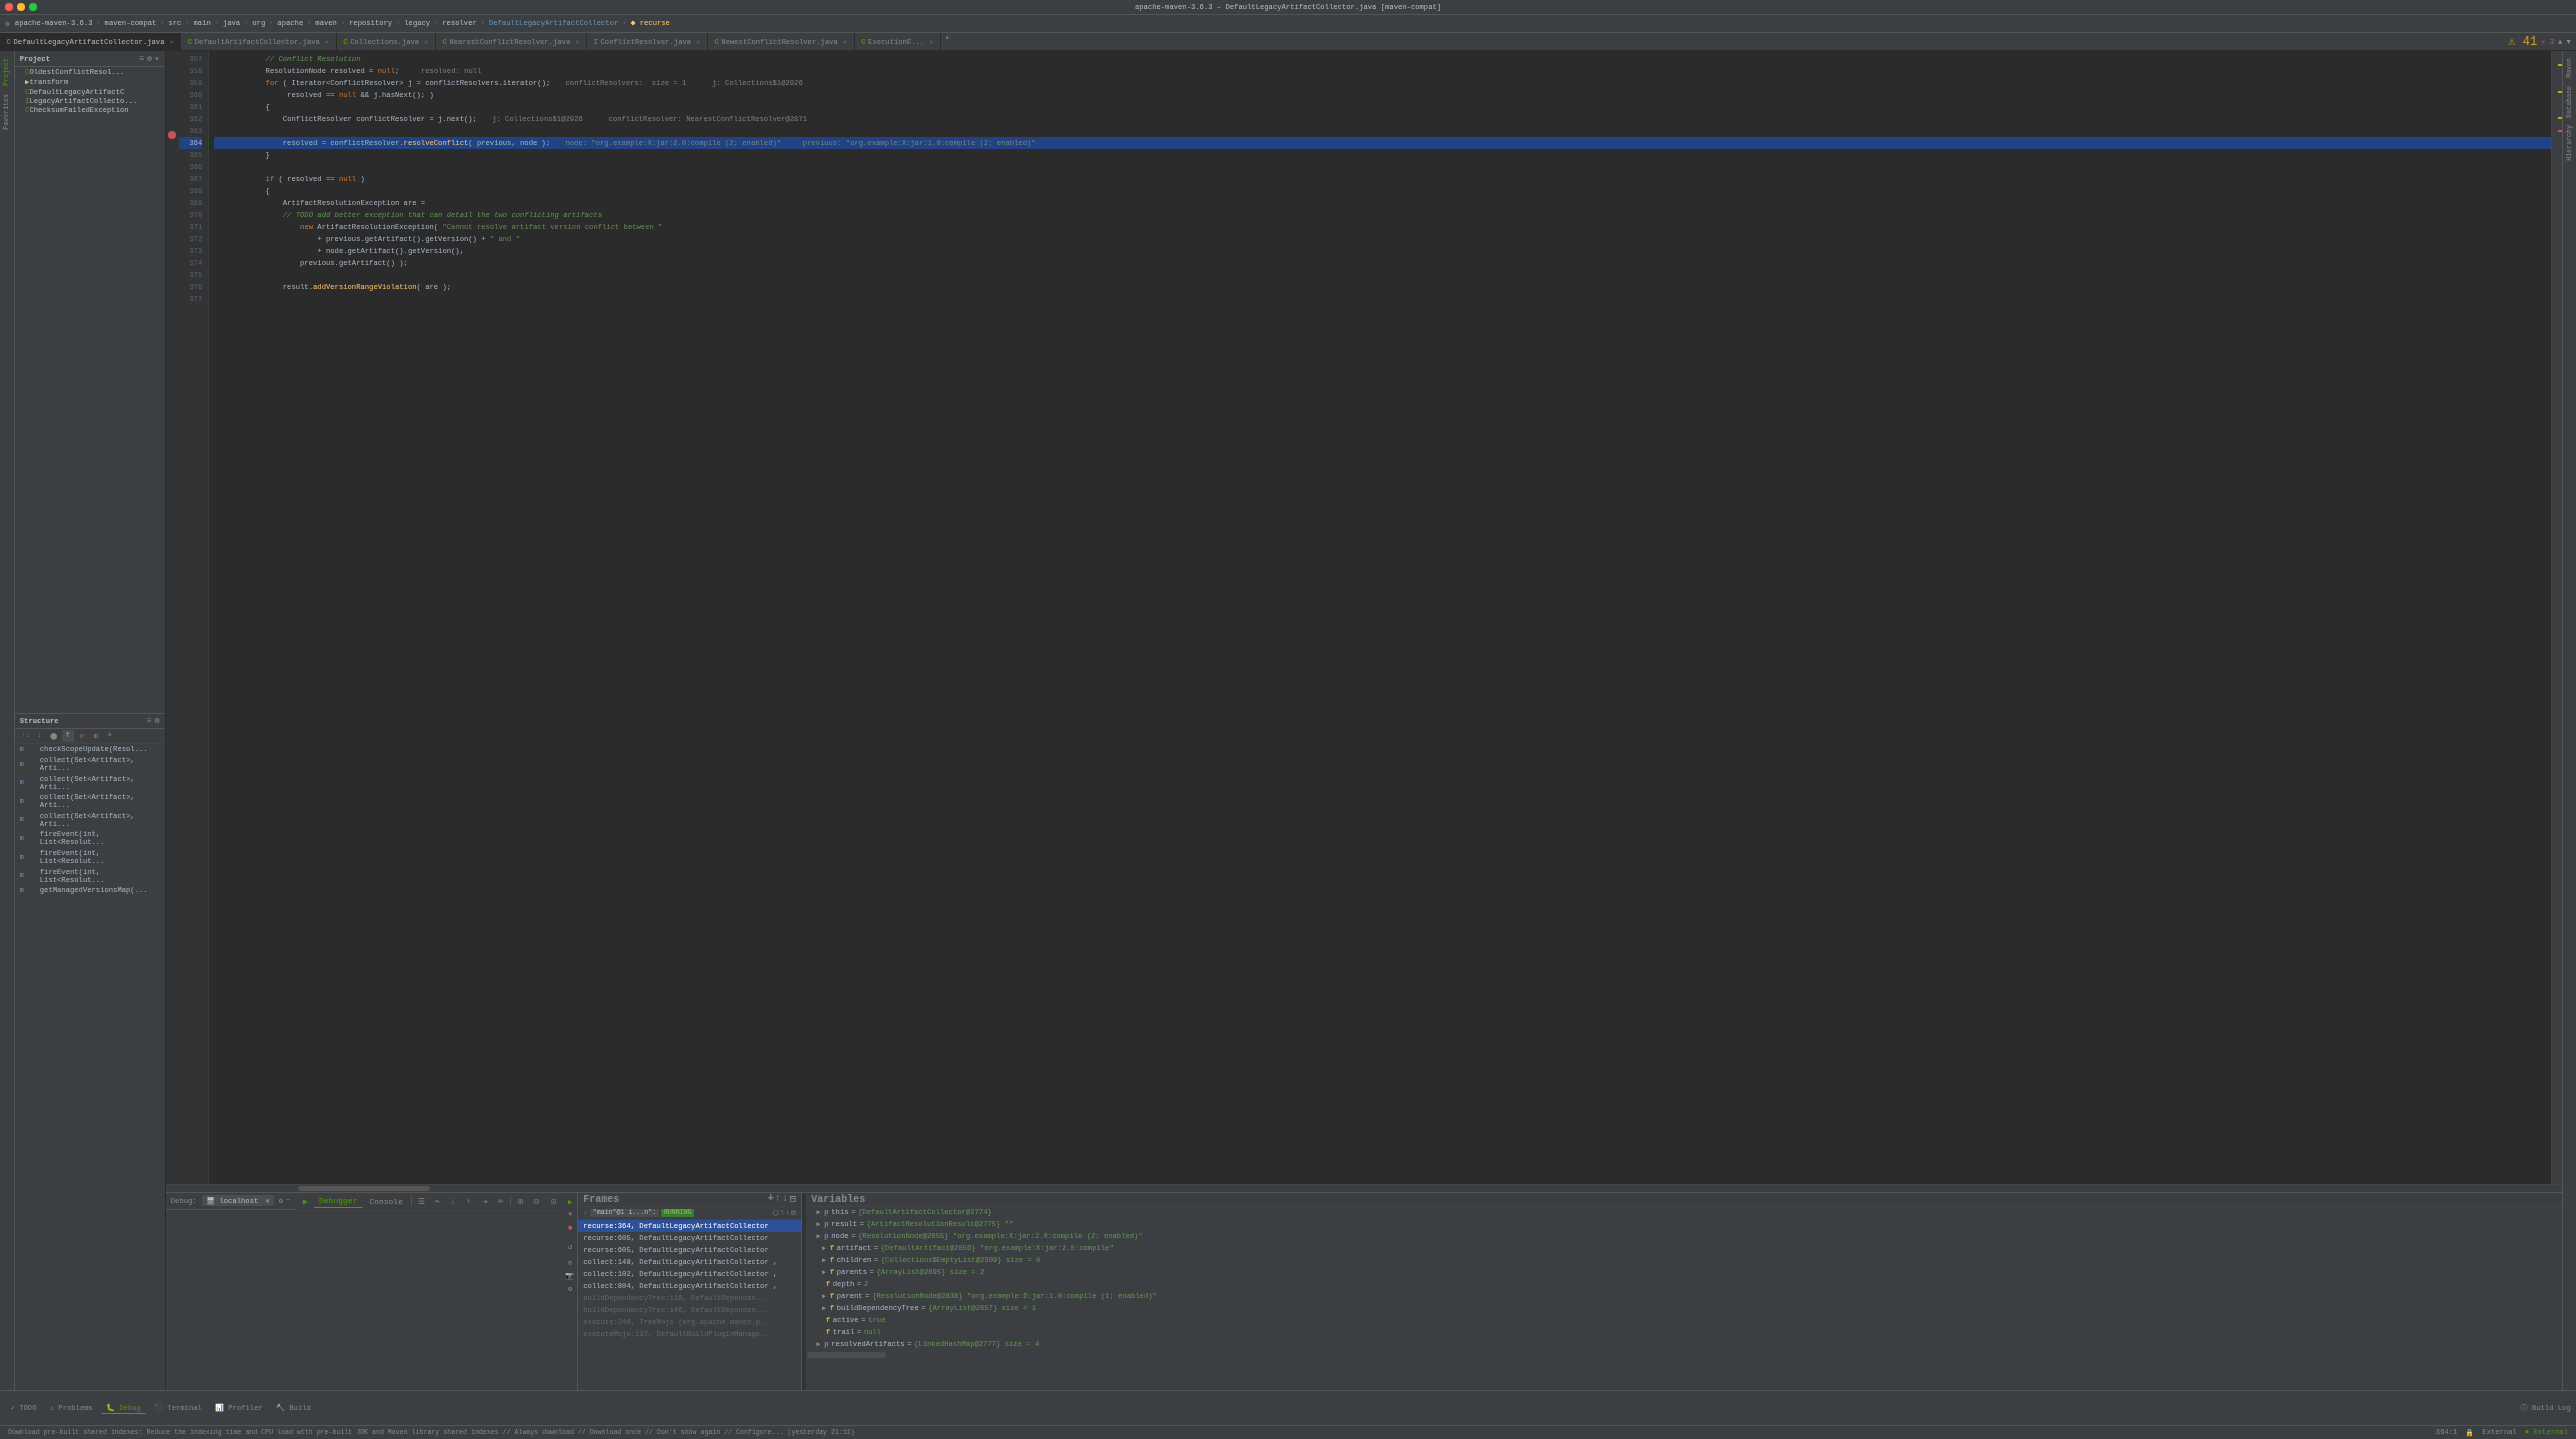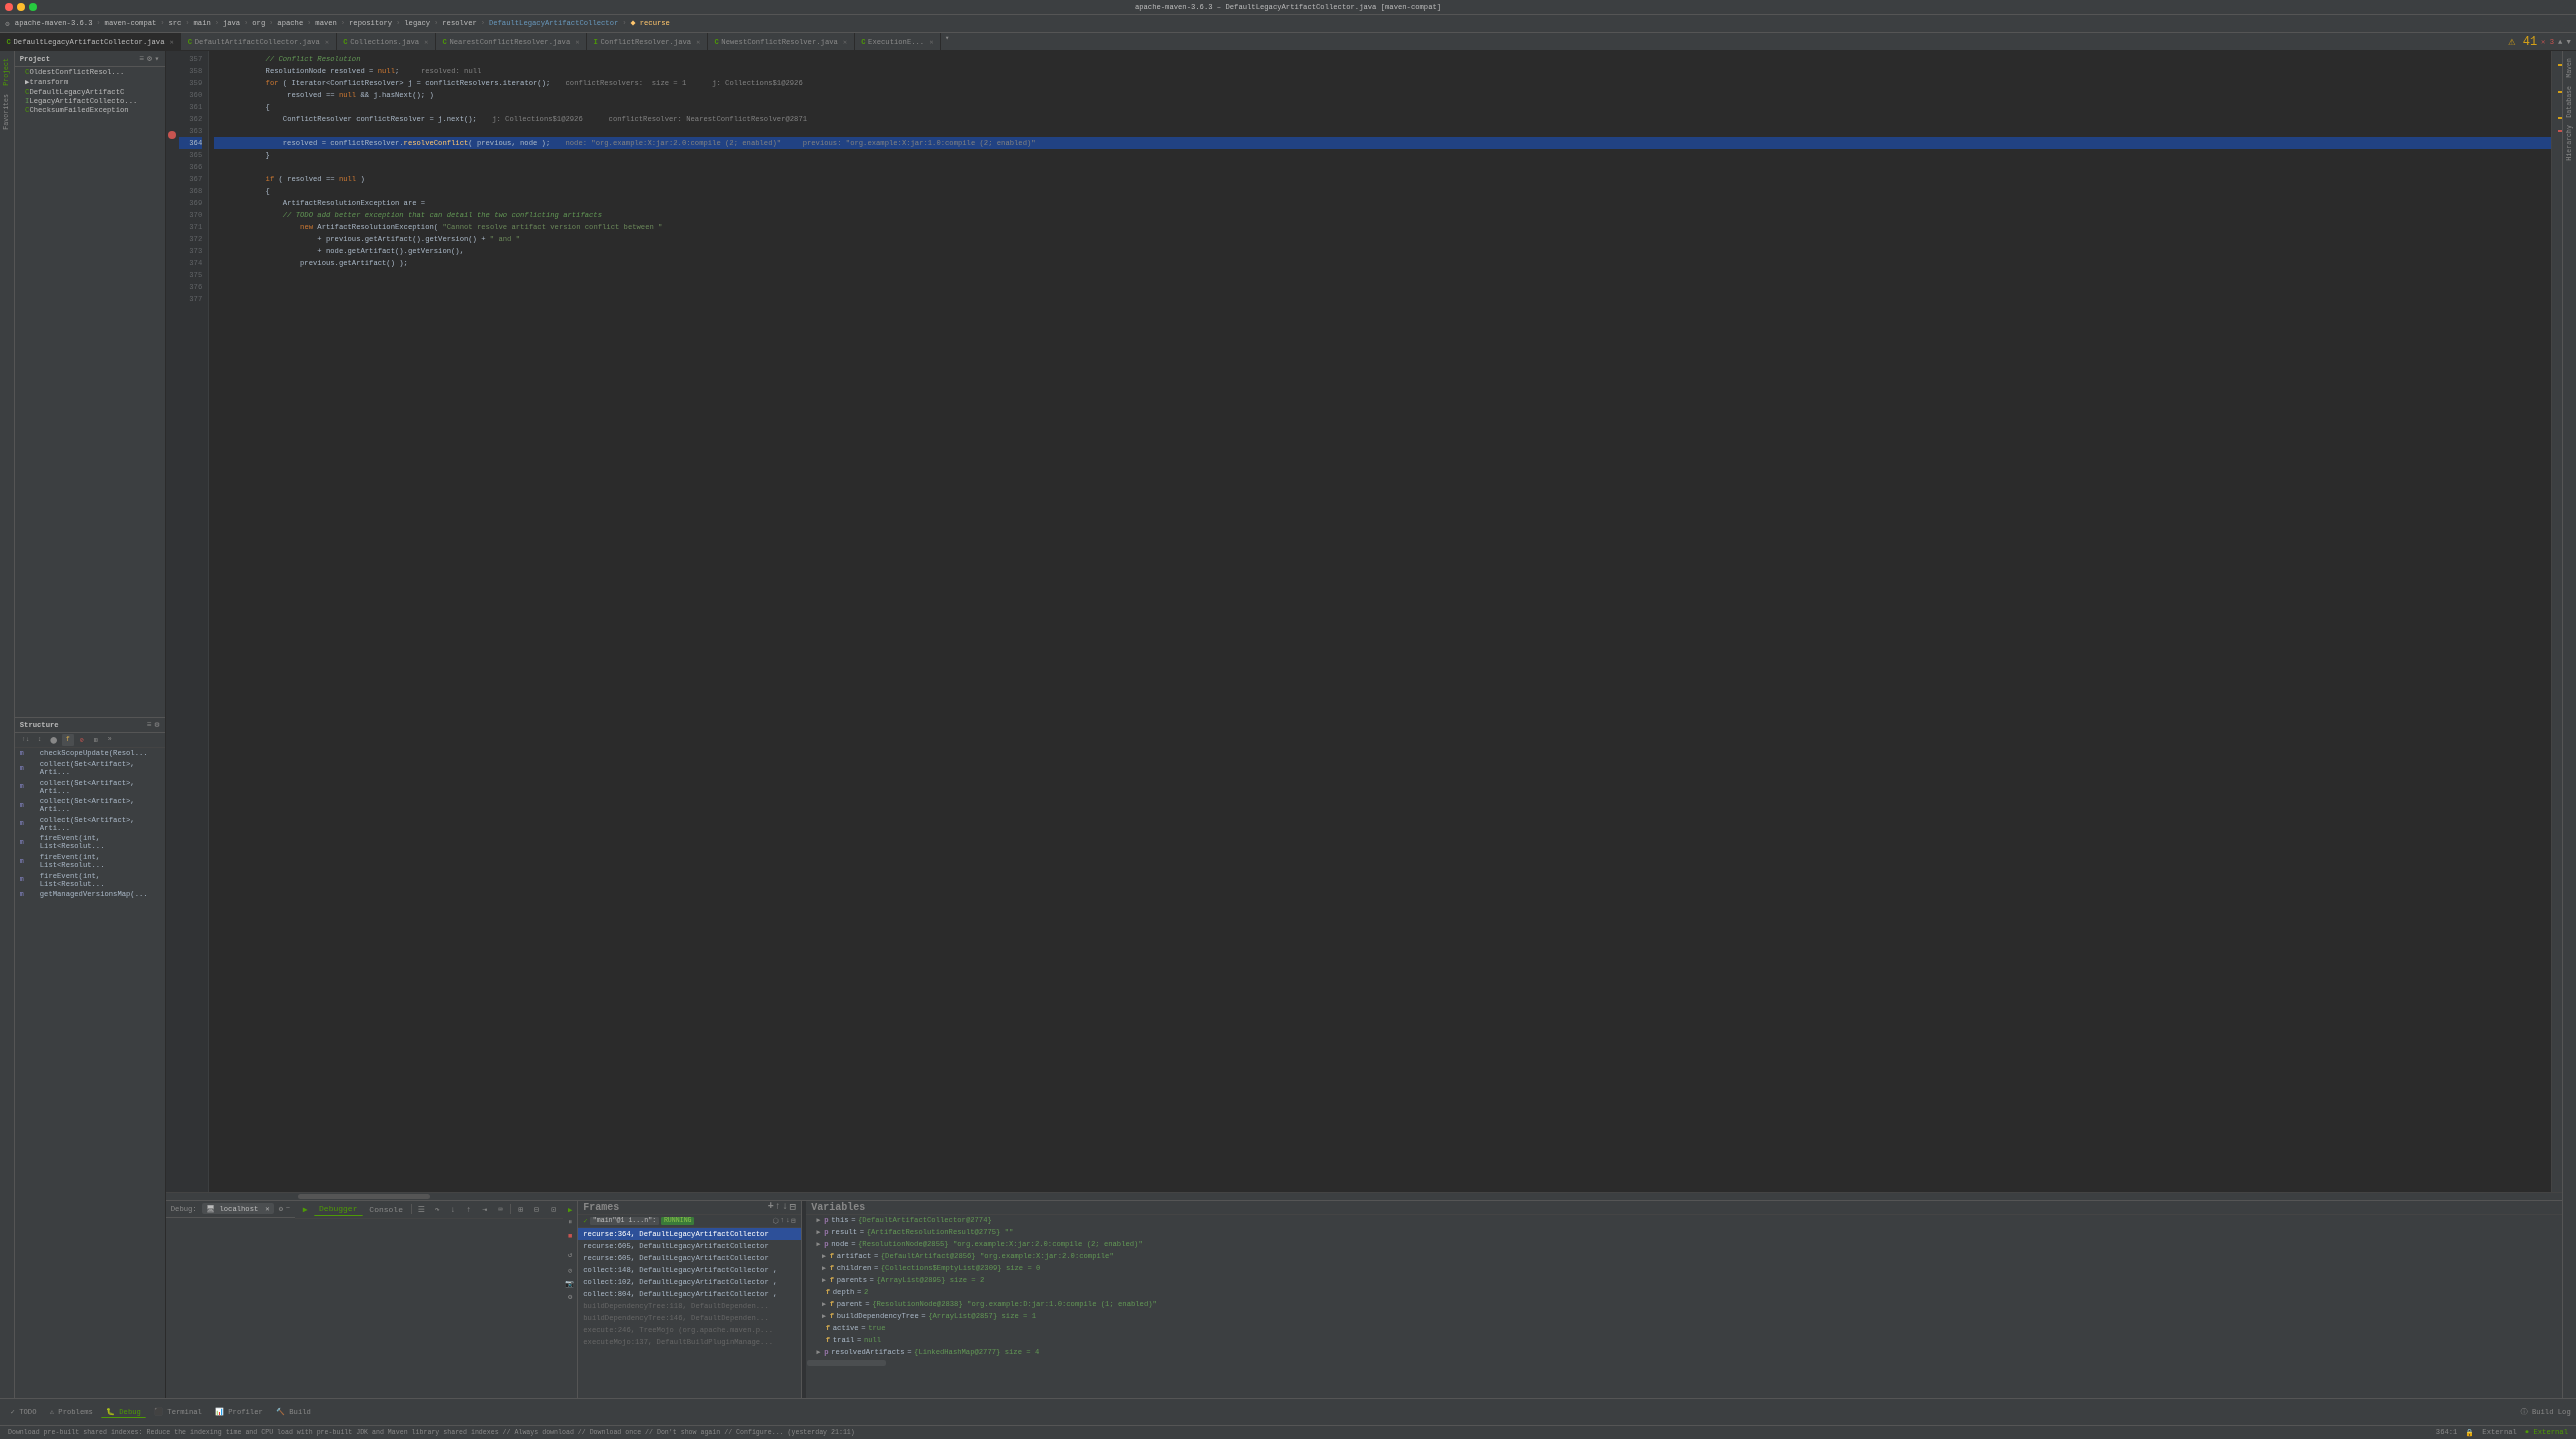--- a/index.html
+++ b/index.html
@@ -75,21 +75,21 @@
     .var-item { padding: 1.3px 5.3px 1.3px 10.5px; font-size: 7.2px; color: #a9b7c6; display: flex; align-items: flex-start; gap: 2.6px; min-height: 12px; }
     .var-expand { color: #888; cursor: pointer; margin-right: 1.3px; font-size: 6.6px; }
     .var-name-p { color: #9876aa; font-weight: bold; }
     .var-name-f { color: #d0a84e; font-weight: bold; }
     .var-eq { color: #a9b7c6; }
     .var-val { color: #629755; }
     .thread-badge { background: #4b4e50; color: #bbb; font-size: 6.6px; padding: 0.7px 2.6px; border-radius: 1.3px; margin-right: 2.6px; }
     .running-badge { background: #3a7a3a; color: #8bc34a; font-size: 6.6px; padding: 0.7px 2.6px; border-radius: 1.3px; }
     
     
-    .bottom-bar { height: 27px; background: #3c3f41; border-top: 0.7px solid #555; display: flex; align-items: center; padding: 0 5.3px; gap: 2.6px; }
+    .bottom-bar { height: 35px; background: #3c3f41; border-top: 0.7px solid #555; display: flex; align-items: center; padding: 0 5.3px; gap: 2.6px; }
     .bottom-tab { font-size: 7.2px; color: #888; padding: 1.3px 5.3px; cursor: pointer; border-radius: 1.3px; }
     .bottom-tab.active { color: #4e9a06; border-bottom: 1.3px solid #4e9a06; }
     .status-bar { height: 14.5px; background: #3c3f41; border-top: 0.7px solid #555; display: flex; align-items: center; padding: 0 8px; font-size: 7.2px; color: #888; gap: 5.3px; }
     .status-right { margin-left: auto; display: flex; gap: 8px; }
     
     
     .dbg-run { color: #4e9a06; }
     
     .toolbar-sep { width: 0.7px; height: 10.5px; background: #555; margin: 0 1.3px; }
     
@@ -349,20 +349,21 @@
           <div class="code-line"></div>
           <div class="code-line">            <span class="kw">if</span> ( resolved == <span class="kw">null</span> )</div>
           <div class="code-line">            {</div>
           <div class="code-line">                <span class="type">ArtifactResolutionException</span> are =</div>
           <div class="code-line"><span class="cm">                // TODO add better exception that can detail the two conflicting artifacts</span></div>
           <div class="code-line">                    <span class="kw">new</span> <span class="type">ArtifactResolutionException</span>( <span class="str">"Cannot resolve artifact version conflict between "</span></div>
           <div class="code-line">                        + previous.getArtifact().getVersion() + <span class="str">" and "</span></div>
           <div class="code-line">                        + node.getArtifact().getVersion(),</div>
           <div class="code-line">                    previous.getArtifact() );</div>
           <div class="code-line"></div>
+          <div class="code-line">                result.<span class="fn">addVersionRangeViolation</span>( are );</div>
           <div class="code-line"></div>
         </div>
 
         <div class="editor-right-bar">
           <div class="warn-mark" style="top:13px; background:#d4a017;"></div>
           <div class="warn-mark" style="top:40px; background:#d4a017;"></div>
           <div class="warn-mark" style="top:66px; background:#d4a017;"></div>
           <div class="warn-mark" style="top:79px; background:#c75450;"></div>
         </div>
       </div>

